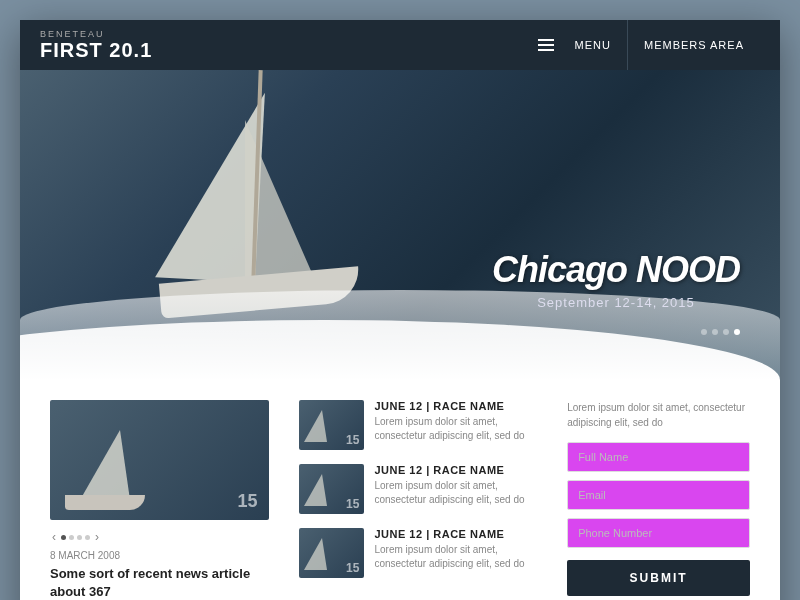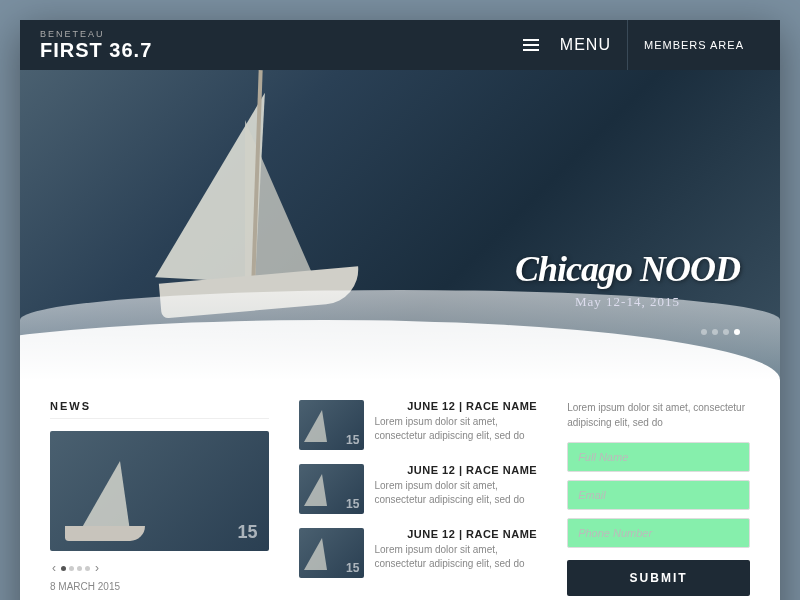--- a/index.html
+++ b/index.html
@@ -46,21 +46,21 @@
     .header-nav {
       display: flex;
       align-items: center;
       gap: 0;
     }
     .header-nav .menu-btn {
       display: flex;
       align-items: center;
       gap: 21px;
       color: #fff;
-      font-size: 16px;
+      font-size: 11px;
       letter-spacing: 1px;
       text-transform: uppercase;
       padding: 0 16px;
       height: 50px;
       cursor: pointer;
       border-right: 1px solid #3a4a58;
     }
     .hamburger-icon {
       display: flex;
       flex-direction: column;
@@ -83,21 +83,20 @@
       align-items: center;
       cursor: pointer;
     }
 
     
     .hero {
       position: relative;
       height: 310px;
       overflow: hidden;
       background: #0c4a6e;
-      font-family: Liberation Serif, serif;
     }
     .hero-bg {
       width: 100%;
       height: 100%;
       background: linear-gradient(135deg, #4a6070 0%, #2a4055 30%, #1a2d3d 60%, #3a5060 100%);
       position: relative;
     }
     
     .sailboat {
       position: absolute;
@@ -327,21 +326,20 @@
       border-bottom: 32px solid rgba(220,220,210,0.7);
     }
     .race-info { flex: 1; }
     .race-name {
       font-size: 11px;
       font-weight: bold;
       color: #222;
       text-transform: uppercase;
       letter-spacing: 0.5px;
       margin-bottom: 3px;
-      text-align: right;
     }
     .race-desc {
       font-size: 10px;
       color: #888;
       line-height: 1.4;
     }
 
     
     .signup-section {
       flex: 1;
@@ -354,22 +352,21 @@
     }
     .form-field {
       width: 100%;
       padding: 8px 10px;
       border: 1px solid #ddd;
       border-radius: 2px;
       font-size: 11px;
       color: #333;
       margin-bottom: 8px;
       outline: none;
-      background: #86efac;
-      font-style: italic;
+      background: #d946ef;
     }
     .form-field::placeholder { color: #bbb; }
     .submit-btn {
       width: 100%;
       padding: 11px;
       background: #1e2a35;
       color: #fff;
       border: none;
       font-size: 12px;
       font-weight: bold;
@@ -380,21 +377,21 @@
       margin-top: 4px;
     }
   </style>
 </head>
 <body>
 
 <div class="page-wrapper">
   <header class="header">
     <div class="header-brand">
       <span class="beneteau">BENETEAU</span>
-      <span class="first">FIRST 36.7</span>
+      <span class="first">FIRST 20.1</span>
     </div>
     <nav class="header-nav">
       <div class="menu-btn">
         <div class="hamburger-icon">
           <span></span>
             <span></span>
             <span></span>
         </div>
         <span>MENU</span>
       </div>
@@ -411,48 +408,47 @@
         <div class="sail-main"></div>
         <div class="sail-front"></div>
         <div class="boat-mast"></div>
         <div class="boat-hull"></div>
       </div>
       <div class="boat-water"></div>
       <div class="wave-white"></div>
     </div>
     <div class="hero-text">
       <div class="hero-title">Chicago NOOD</div>
-      <div class="hero-subtitle">May 12-14, 2015</div>
+      <div class="hero-subtitle">September 12-14, 2015</div>
     </div>
     <div class="hero-dots">
       <div class="dot"></div>
       <div class="dot"></div>
       <div class="dot"></div>
       <div class="dot active"></div>
     </div>
   </section>
 
   <main class="content">
 
     <section class="news-section">
-      <div class="section-title">NEWS</div>
       <div class="news-image">
         <div class="news-img-sail"></div>
         <div class="news-img-hull"></div>
         <div class="news-number">15</div>
       </div>
       <div class="news-pagination">
         <span class="nav-arrow">‹</span>
         <div class="page-dot active"></div>
         <div class="page-dot"></div>
         <div class="page-dot"></div>
         <div class="page-dot"></div>
         <span class="nav-arrow">›</span>
       </div>
-      <div class="news-date">8 MARCH 2015</div>
+      <div class="news-date">8 MARCH 2008</div>
       <div class="news-headline">Some sort of recent news article about 367</div>
     </section>
 
     <section class="races-section">
 
       <div class="race-item">
         <div class="race-thumb">
           <div class="race-thumb-boat"></div>
           <div class="race-thumb-number">15</div>
         </div>

